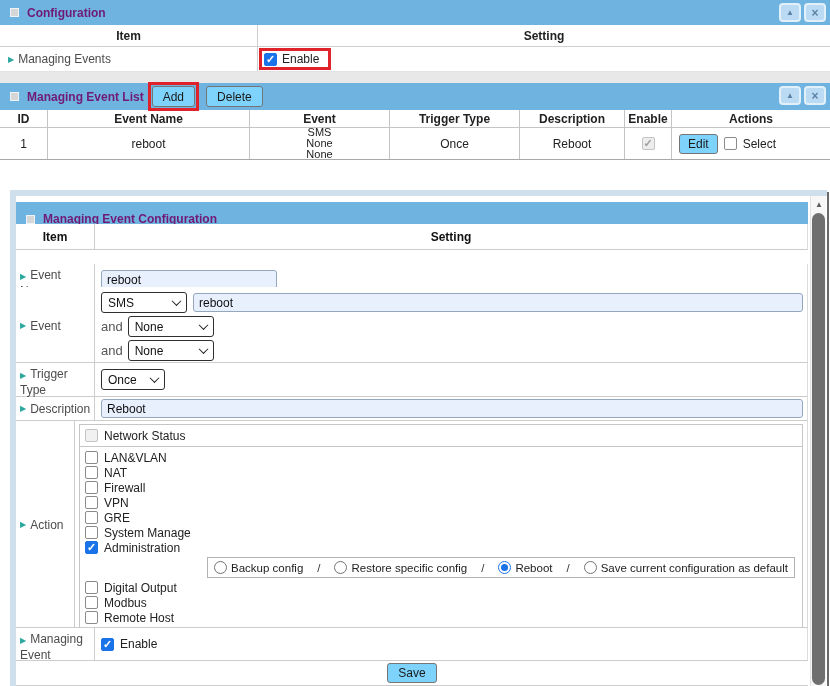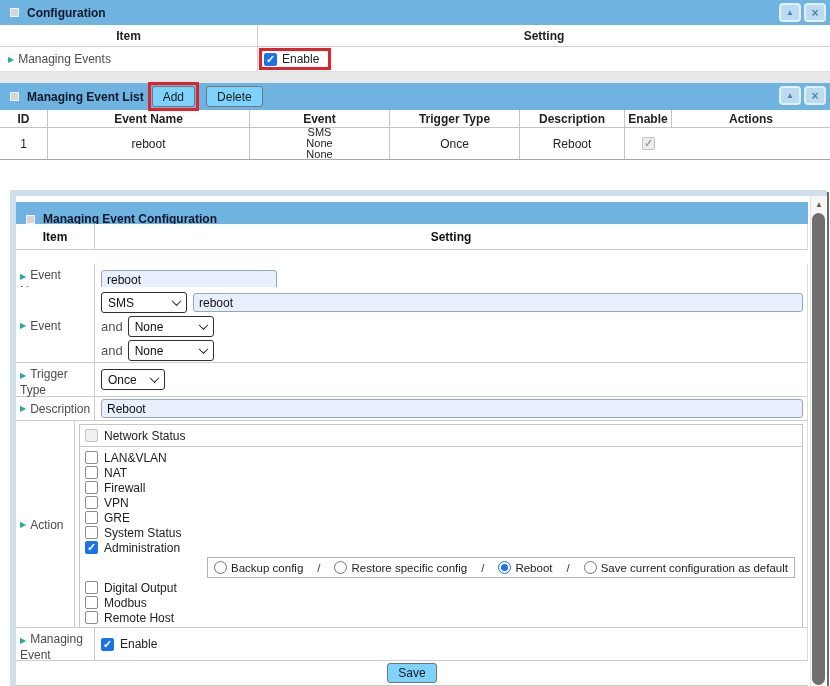--- a/index.html
+++ b/index.html
@@ -3,21 +3,21 @@
 <meta charset="utf-8">
 <style>
   * { margin:0; padding:0; box-sizing:border-box; }
   html,body { background:#fff; }
   body { font-family:"Liberation Sans", sans-serif; font-size:12px; color:#222; }
   #screen { position:relative; width:830px; height:686px; background:#fff; overflow:hidden; }
 
   
   .panel-hdr { position:absolute; left:0; width:830px; background:#6fb3e1; display:flex; align-items:center; }
   .hdr-ico { width:9px; height:9px; background:#d6d6d6; border:1px solid #ecf3f9; margin:0 8px 0 10px; flex:0 0 auto; }
-  .hdr-title { color:#0f172a; font-weight:bold; font-size:12px; }
+  .hdr-title { color:#701a75; font-weight:bold; font-size:12px; }
   .winbtn { position:absolute; top:3px; width:22px; height:19px; border-radius:4px; background:#badbf3; border:2px solid #e2f0fa; color:#5c82a4; font-weight:bold; display:flex; align-items:center; justify-content:center; cursor:default; }
   .winbtn.up { right:29px; font-size:8px; }
   .winbtn.cl { right:4px; font-size:12px; }
   .btn { display:inline-flex; align-items:center; justify-content:center; height:21px; padding:0 10px; background:#7dd3fc; border:1px solid #757575; border-radius:3px; font-size:12px; color:#1a1a1a; }
   .red-box { display:inline-flex; align-items:center; border:3px solid #e0232b; }
   .cb { position:relative; width:13px; height:13px; border:1px solid #8b8b8b; border-radius:2px; background:#fff; display:inline-block; flex:0 0 auto; }
   .cb.checked { background:#1a73e8; border-color:#1a73e8; }
   .cb.checked::after { content:"✓"; position:absolute; left:1px; top:-1px; color:#fff; font-size:11px; font-weight:bold; line-height:13px; }
   .cb.disabled { background:#f1f1f1; border-color:#c3c3c3; }
   .cb.graycheck { background:#ededed; border-color:#c3c3c3; }
@@ -144,20 +144,25 @@
         <div>SMS</div>
         <div>None</div>
         <div>None</div>
       </div>
     </div>
     <div class="cell w3">Once</div>
     <div class="cell w4">Reboot</div>
     <div class="cell w5">
       <span class="cb graycheck"></span>
     </div>
+    <div class="cell w6 actions">
+      <span class="btn edit">Edit</span>
+      <span class="cb"></span>
+      <span>Select</span>
+    </div>
   </div>
 
   <div id="p3-frame-top"></div>
   <div id="p3-frame-left"></div>
   <div id="p3">
     <div id="p3-hdr">
       <span class="hdr-ico"></span>
       <span class="hdr-title">Managing Event Configuration</span>
     </div>
     <div id="p3-thead" class="p3row">
@@ -250,21 +255,21 @@
           <div class="cbrow">
               <span class="cb"></span>
               <span>VPN</span>
             </div>
           <div class="cbrow">
               <span class="cb"></span>
               <span>GRE</span>
             </div>
           <div class="cbrow">
               <span class="cb"></span>
-              <span>System Status</span>
+              <span>System Manage</span>
             </div>
           <div class="cbrow">
               <span class="cb checked"></span>
               <span>Administration</span>
             </div>
           <div class="radio-strip">
             <span class="radio-item">
                 <span class="rd"></span>
                 <span>Backup config</span>
               </span>

